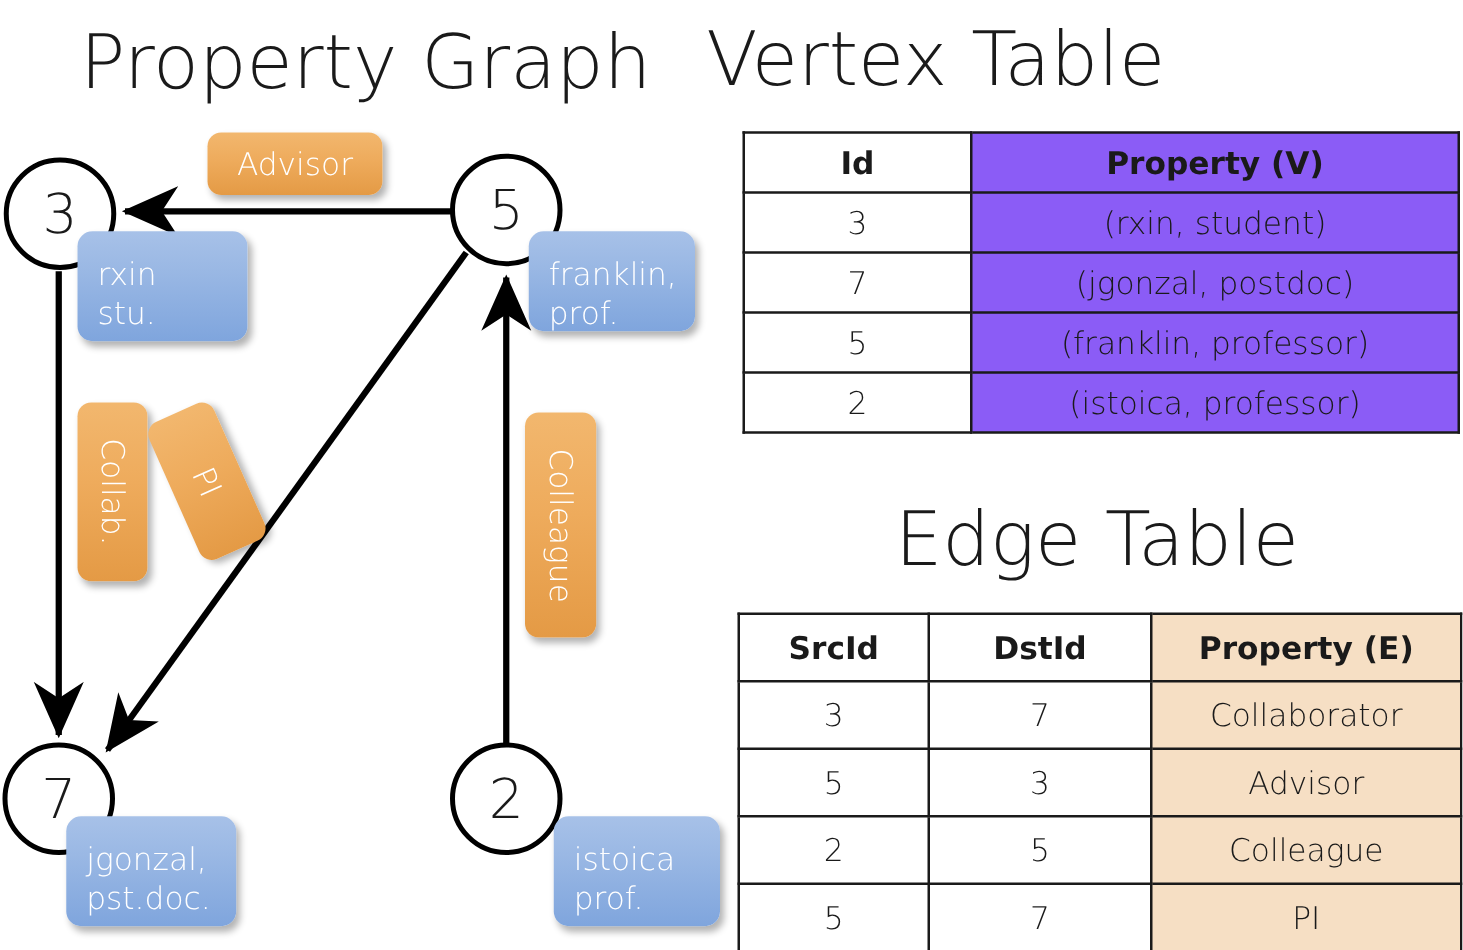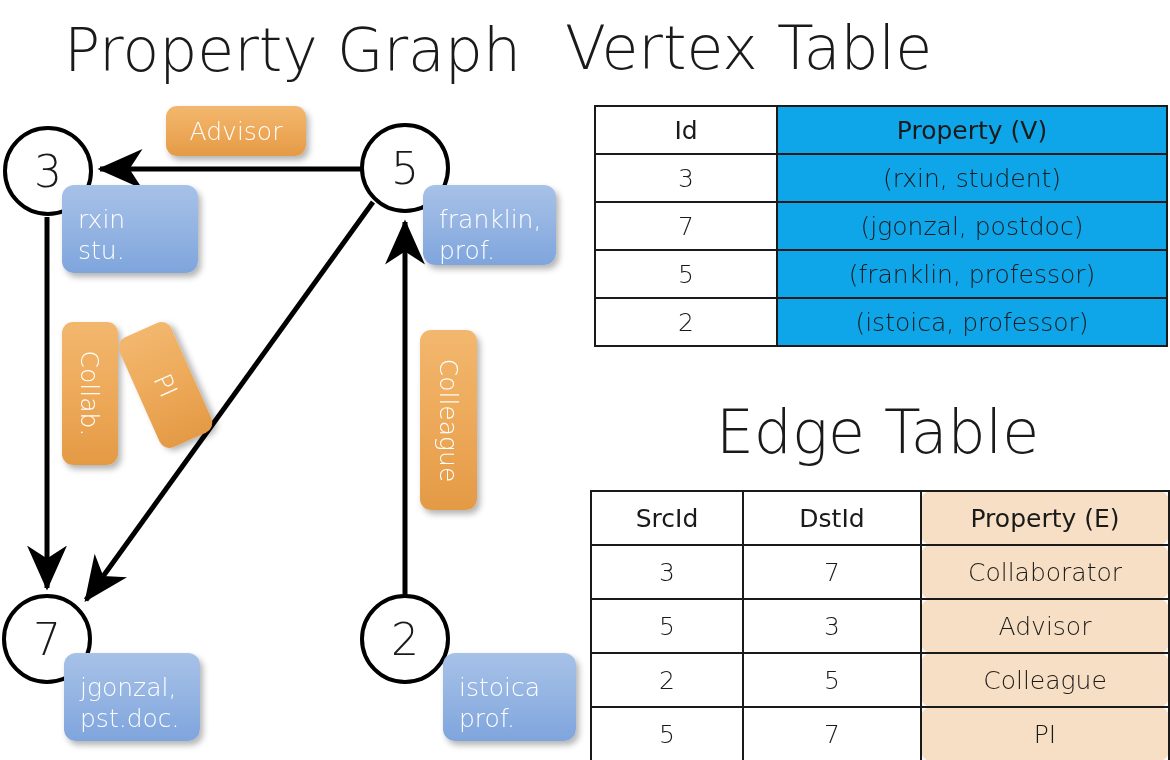--- a/index.html
+++ b/index.html
@@ -54,31 +54,31 @@
   .ebox.vert > span{transform:rotate(90deg);display:block;}
   .ebox.diag > span{transform:rotate(90deg);display:block;}
 
   
   table.t{position:absolute;border-collapse:collapse;table-layout:fixed;}
   table.t td{
     border:2px solid #1a1a1a;text-align:center;
     font-family:"DejaVu Sans",sans-serif;font-weight:300;
     font-size:25px;color:#1a1a1a;padding:0;
   }
-  table.t td.hd{font-weight:normal;margin-top:40px;}
-  table.t td.blue{background:#0ea5e9;}
+  table.t td.hd{font-weight:bold;margin-top:40px;}
+  table.t td.blue{background:#8b5cf6;}
   table.t td.peach{background:#f6dfc4;}
 
   #vertex-table{left:594px;top:105px;width:572px;}
   #vertex-table td{height:46px;}
   #vertex-table col.c1{width:182px;}
   #vertex-table col.c2{width:390px;}
 
   #edge-table{left:590px;top:490px;width:578px;}
-  #edge-table td{height:52px;border-radius:10px;}
+  #edge-table td{height:52px;}
   #edge-table col.e1{width:152px;}
   #edge-table col.e2{width:178px;}
   #edge-table col.e3{width:248px;}
 </style>
 </head>
 <body>
 
 <div class="canvas">
 
   <div class="big-title" id="title-graph">Property Graph</div>
@@ -117,21 +117,21 @@
   <div class="vbox" style="left:62px;top:185px;width:136px;height:88px;">
     <span>rxin</span>
     <span>stu.</span>
   </div>
 
   <div class="vbox" style="left:423px;top:185px;width:133px;height:80px;">
     <span>franklin,</span>
     <span>prof.</span>
   </div>
 
-  <div class="vbox" style="left:64px;top:653px;width:136px;height:88px;">
+  <div class="vbox" style="left:53px;top:653px;width:136px;height:88px;">
     <span>jgonzal,</span>
     <span>pst.doc.</span>
   </div>
 
   <div class="vbox" style="left:443px;top:653px;width:133px;height:88px;">
     <span>istoica</span>
     <span>prof.</span>
   </div>
 
   <div class="ebox" style="left:166px;top:106px;width:140px;height:50px;">

